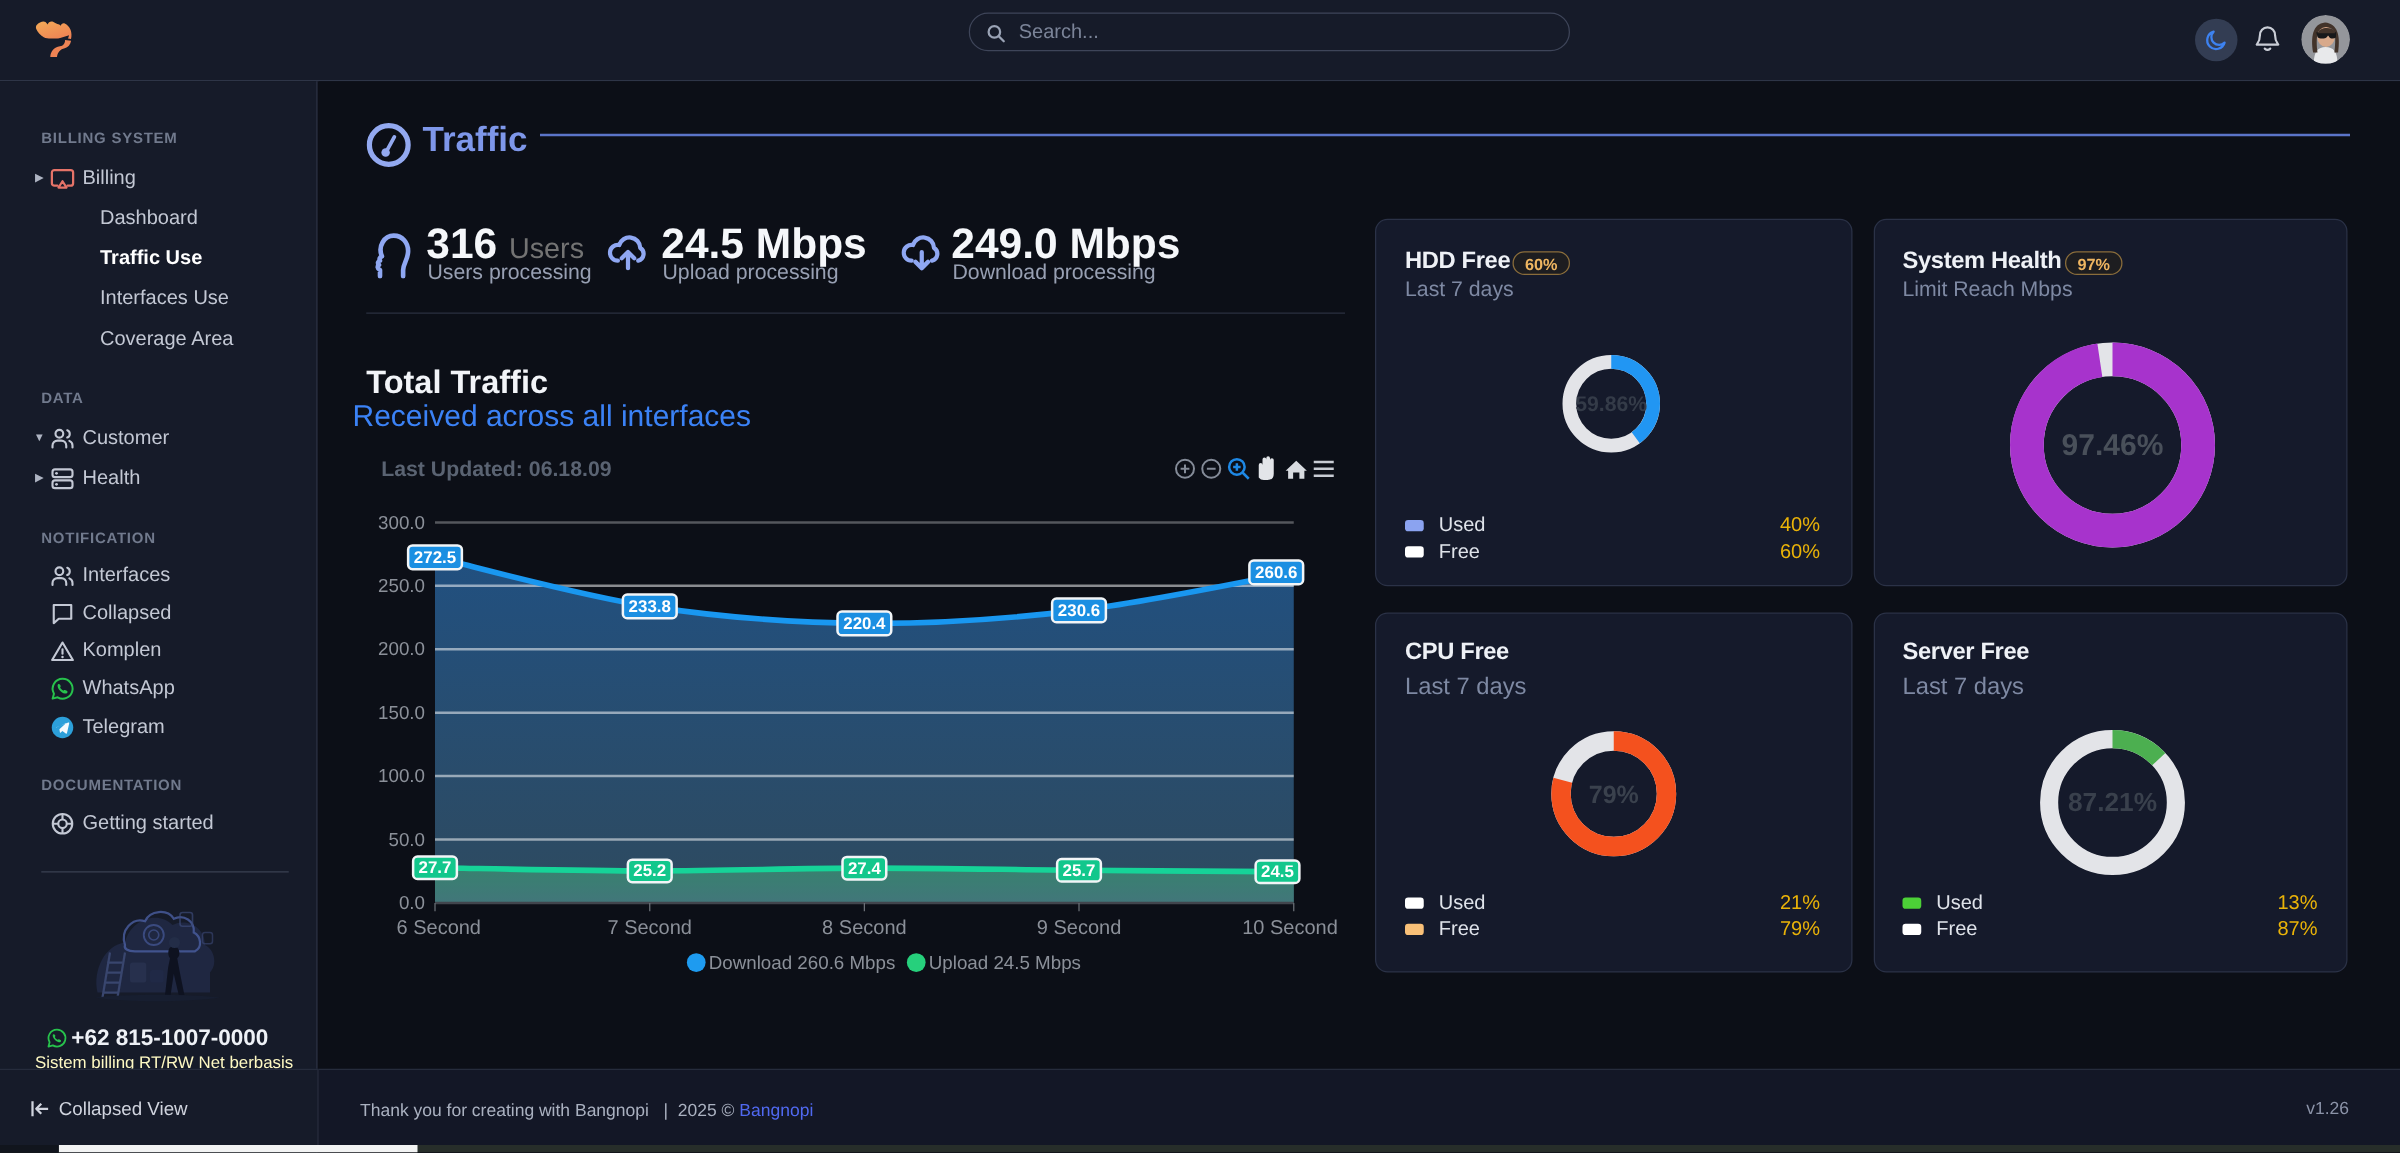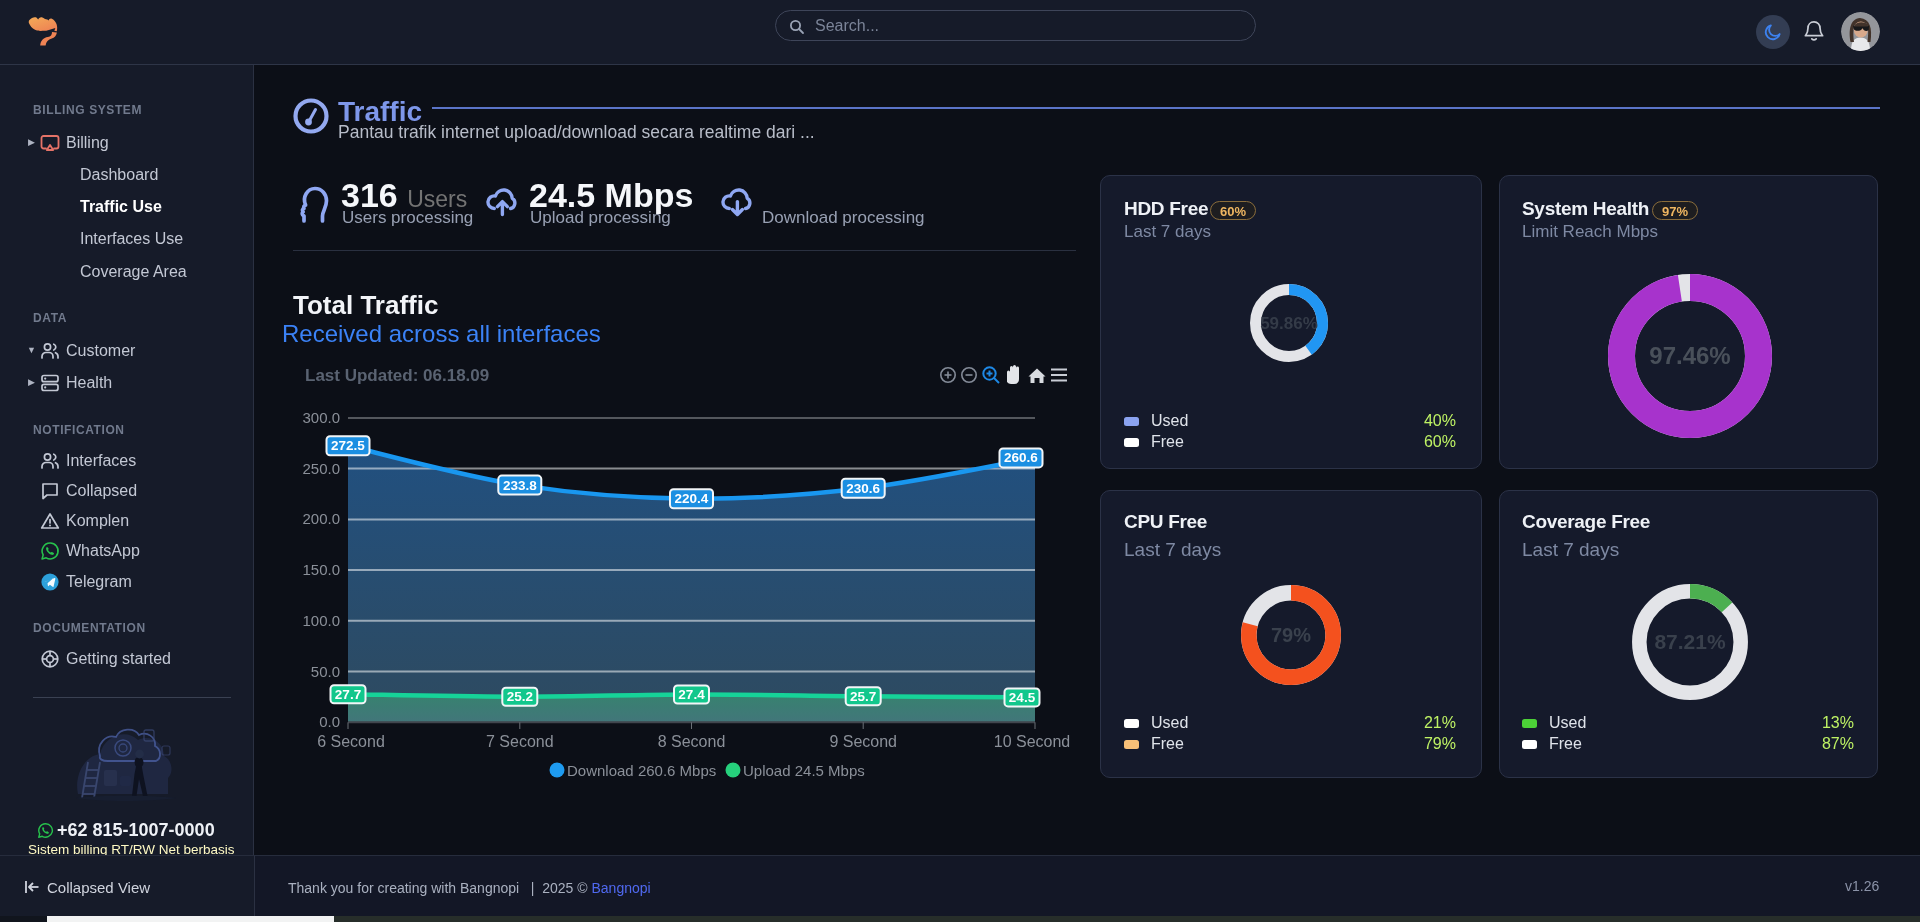--- a/index.html
+++ b/index.html
@@ -18,21 +18,21 @@
 .msub { position:absolute; left:80px; font-size:16px; color:#c3c8d4; }
 .caret { position:absolute; font-size:9px; color:#aeb4c2; }
 
 #main { position:absolute; left:255px; top:65px; width:1665px; height:790px; background:#0c0f17; }
 .card { position:absolute; background:#151a2b; border:1px solid #2b3247; border-radius:10px; }
 .ctitle { position:absolute; font-size:19px; font-weight:bold; color:#eef1f6; letter-spacing:-0.3px; }
 .csub { position:absolute; font-size:17px; color:#7e89a3; }
 .badge { position:absolute; height:19px; line-height:19px; padding:0 9px; border-radius:10px; border:1px solid #8a6d3b; background:#1d1d20; color:#efb661; font-size:13px; font-weight:bold; }
 .legrow { position:absolute; font-size:16px; color:#dfe3ea; }
 .legsw { display:inline-block; width:15px; height:9px; border-radius:2.5px; margin-right:12px; }
-.legval { position:absolute; font-size:16px; color:#bef264; text-align:right; width:60px; }
+.legval { position:absolute; font-size:16px; color:#eab308; text-align:right; width:60px; }
 
 #footer { position:absolute; left:255px; top:855px; width:1665px; height:61px; background:#131726; border-top:1px solid #262c3c; }
 #sidefoot { position:absolute; left:0; top:855px; width:255px; height:61px; background:#161b29; border-top:1px solid #262c3c; border-right:1px solid #2b3142; }
 #hscroll { position:absolute; left:0; top:916px; width:1920px; height:6px; background:#272e2a; }
 #hthumb { position:absolute; left:47px; top:916px; width:287px; height:6px; background:#f2f3f3; }
 #hscorner { position:absolute; left:0; top:916px; width:47px; height:6px; background:#11151d; }
 </style>
 </head>
 <body>
 <div id="page">
@@ -176,37 +176,37 @@
 
   <div id="main"></div>
 
   <svg class="abs" style="left:293px;top:98px" width="36" height="36" viewBox="0 0 36 36">
       <circle cx="18" cy="18" r="15.5" fill="none" stroke="#93a9f0" stroke-width="4.2"></circle>
       <circle cx="15.5" cy="24" r="3.4" fill="#93a9f0"></circle>
       <line x1="16.5" y1="22.5" x2="22.5" y2="11.5" stroke="#93a9f0" stroke-width="3" stroke-linecap="round"></line>
     </svg>
   <div class="abs" style="left:338px;top:96px;font-size:28px;font-weight:bold;color:#7e97ea">Traffic</div>
   <div class="abs" style="left:432px;top:107px;width:1448px;height:2px;background:#5b74c8"></div>
-  <div class="abs" style="left:338px;top:122px;font-size:17.5px;color:#b8bdc9">Pantau trafik internet upload/download secara realtime dari ...</div>
 
   <svg class="abs" style="left:297px;top:184px" width="32" height="39" viewBox="0 0 32 39">
     <path d="M7 37 L7 32 C4.6 30.8 4.8 28.8 6.2 27.8 C4.8 26.6 5.4 24.9 7 24.5 C6.2 23 7 21.4 8.6 21.1 C5 13 10.5 4.5 18 4.5 C25 4.5 29.5 10.2 29.5 16.8 C29.5 23.6 25.5 27.2 25.5 32 L25.5 37" fill="none" stroke="#8fa7f2" stroke-width="3.7" stroke-linecap="round" stroke-linejoin="round"></path>
   </svg>
   <svg class="abs" style="left:486px;top:184px" width="31" height="34" viewBox="0 0 31 34">
     <path d="M8.3 24.5 A6.3 6.3 0 1 1 9.4 12 A8.6 8.6 0 0 1 26.2 14.3 A5.6 5.6 0 0 1 24.6 24.5" fill="none" stroke="#8fa7f2" stroke-width="3.4" stroke-linecap="round" stroke-linejoin="round"></path>
     <path d="M16.4 30.5 L16.4 18.5 M11.4 22.6 L16.4 17.6 L21.4 22.6" fill="none" stroke="#8fa7f2" stroke-width="3.4" stroke-linecap="round" stroke-linejoin="round"></path>
   </svg>
   <svg class="abs" style="left:721px;top:184px" width="31" height="34" viewBox="0 0 31 34">
     <path d="M8.3 24.5 A6.3 6.3 0 1 1 9.4 12 A8.6 8.6 0 0 1 26.2 14.3 A5.6 5.6 0 0 1 24.6 24.5" fill="none" stroke="#8fa7f2" stroke-width="3.4" stroke-linecap="round" stroke-linejoin="round"></path>
     <path d="M16.4 17.6 L16.4 29.6 M11.4 25.5 L16.4 30.5 L21.4 25.5" fill="none" stroke="#8fa7f2" stroke-width="3.4" stroke-linecap="round" stroke-linejoin="round"></path>
   </svg>
   <div class="abs" style="left:341px;top:176px;font-size:34px;font-weight:bold;color:#f5f7fa">316 <span style="font-size:23px;font-weight:normal;color:#737373">Users</span></div>
   <div class="abs" style="left:342px;top:208px;font-size:17px;color:#98a0b3">Users processing</div>
   <div class="abs" style="left:529px;top:176px;font-size:34px;font-weight:bold;color:#f5f7fa">24.5 Mbps</div>
   <div class="abs" style="left:530px;top:208px;font-size:17px;color:#98a0b3">Upload processing</div>
+  <div class="abs" style="left:761px;top:176px;font-size:34px;font-weight:bold;color:#f5f7fa">249.0 Mbps</div>
   <div class="abs" style="left:762px;top:208px;font-size:17px;color:#98a0b3">Download processing</div>
   <div class="abs" style="left:293px;top:250px;width:783px;height:1px;background:#2a3040"></div>
 
   <div class="abs" style="left:293px;top:290px;font-size:26px;font-weight:bold;color:#f2f4f8">Total Traffic</div>
   <div class="abs" style="left:282px;top:320px;font-size:24px;color:#3b82f6">Received across all interfaces</div>
   <div class="abs" style="left:305px;top:366px;font-size:17px;font-weight:bold;color:#5a6372">Last Updated: 06.18.09</div>
   <svg id="chart" class="abs" style="left:255px;top:355px" width="825" height="440" viewBox="0 0 825 440">
     <defs>
       <linearGradient id="gblue" x1="0" y1="0" x2="0" y2="1">
         <stop offset="0" stop-color="#215080"></stop>
@@ -333,21 +333,21 @@
 
   <div class="card" style="left:1100px;top:490px;width:382px;height:288px"></div>
   <div class="ctitle" style="left:1124px;top:511px">CPU Free</div>
   <div class="csub" style="left:1124px;top:539px;font-size:19px">Last 7 days</div>
   <div class="legrow" style="left:1124px;top:714px"><span class="legsw" style="background:#ffffff"></span>Used</div>
   <div class="legrow" style="left:1124px;top:735px"><span class="legsw" style="background:#f8c078"></span>Free</div>
   <div class="legval" style="left:1396px;top:714px">21%</div>
   <div class="legval" style="left:1396px;top:735px">79%</div>
 
   <div class="card" style="left:1499px;top:490px;width:379px;height:288px"></div>
-  <div class="ctitle" style="left:1522px;top:511px">Coverage Free</div>
+  <div class="ctitle" style="left:1522px;top:511px">Server Free</div>
   <div class="csub" style="left:1522px;top:539px;font-size:19px">Last 7 days</div>
   <div class="legrow" style="left:1522px;top:714px"><span class="legsw" style="background:#4cd137"></span>Used</div>
   <div class="legrow" style="left:1522px;top:735px"><span class="legsw" style="background:#ffffff"></span>Free</div>
   <div class="legval" style="left:1794px;top:714px">13%</div>
   <div class="legval" style="left:1794px;top:735px">87%</div>
 
   <svg id="donut-hdd" class="abs" style="left:1249px;top:283px" width="80" height="80" viewBox="0 0 80 80">
     <circle cx="40" cy="40" r="33.5" fill="none" stroke="#e3e4e8" stroke-width="11"></circle>
     <circle cx="40" cy="40" r="33.5" fill="none" stroke="#2196f3" stroke-width="11" stroke-dasharray="84.2 126.3" transform="rotate(-90 40 40)"></circle>
     <text x="40" y="46" text-anchor="middle" font-size="17" font-weight="bold" fill="#343b48" font-family="Liberation Sans, sans-serif">59.86%</text>

